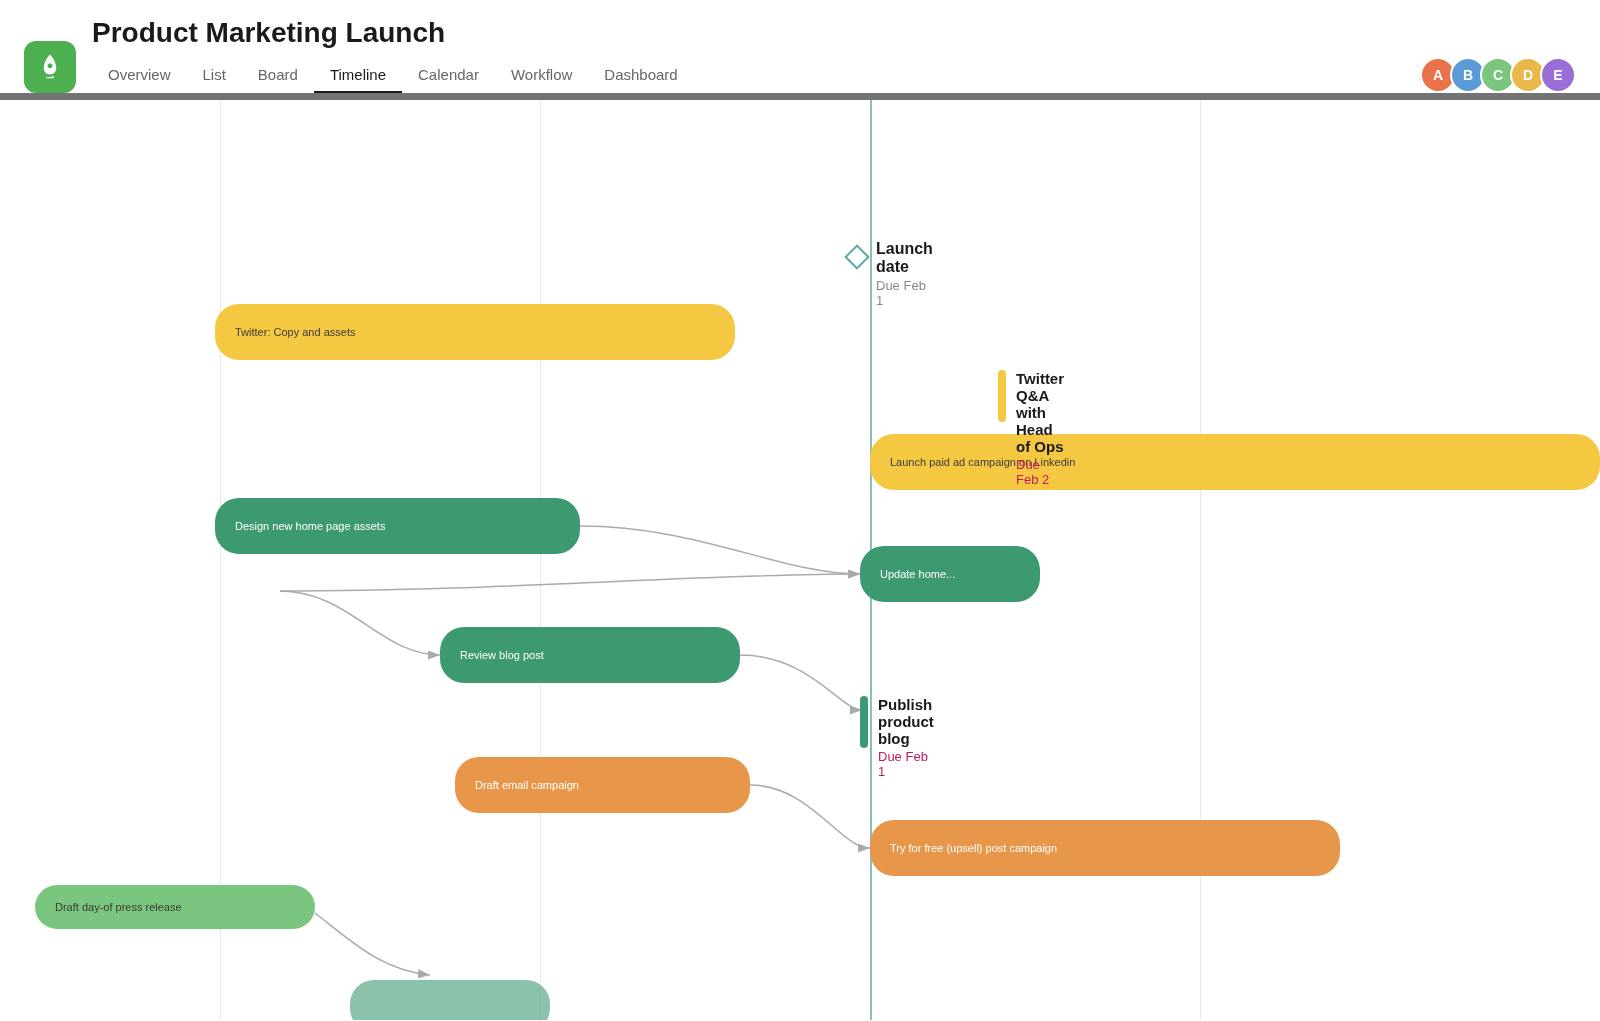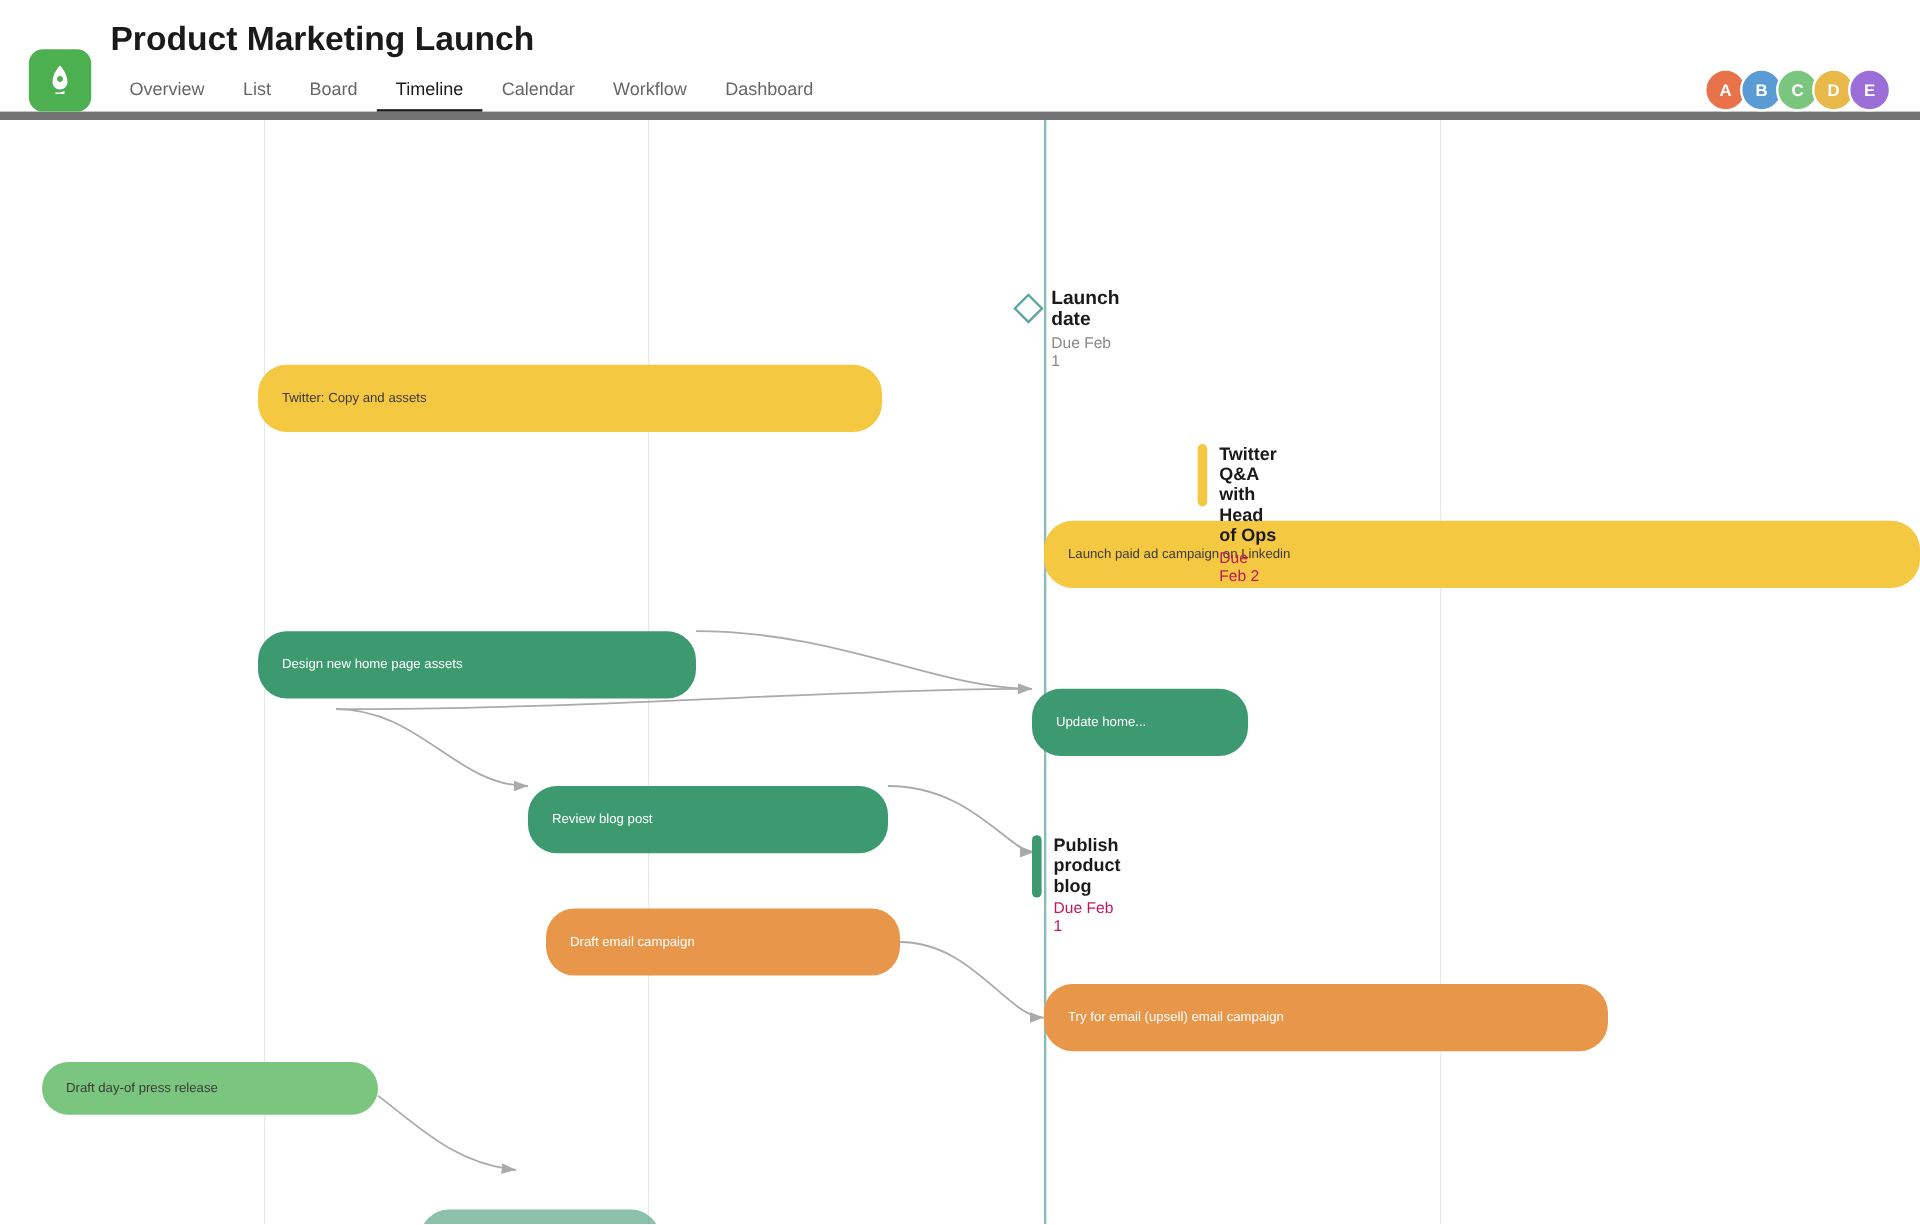--- a/index.html
+++ b/index.html
@@ -35,21 +35,21 @@
       align-items: center;
       padding: 0 20px;
       font-size: 11px;
       font-weight: 500;
       color: white;
       cursor: pointer;
       z-index: 2;
       white-space: nowrap;
     }
     .task-bar.yellow { background: #F5C842; color: #3a3a3a; }
-    .task-bar.green { background: #3D9970; color: white; margin-top: 28px; }
+    .task-bar.green { background: #3D9970; color: white; }
     .task-bar.orange { background: #E8974A; color: white; }
     .task-bar.light-green { background: #7BC67E; color: #3a3a3a; }
 
     
     .milestone { position: absolute; z-index: 3; }
     .milestone-diamond { width: 18px; height: 18px; background: transparent; border: 2px solid #5ca8a0; transform: rotate(45deg); }
     .milestone-label { position: absolute; left: 28px; top: -8px; }
     .milestone-title { font-size: 16px; font-weight: 600; color: #1a1a1a; }
     .milestone-due { font-size: 13px; color: #888; margin-top: 2px; }
 
@@ -144,21 +144,21 @@
 
   <div class="task-bar green" style="left:440px;top:527px;width:300px;height:56px;">
     <span>Review blog post</span>
   </div>
 
   <div class="task-bar orange" style="left:455px;top:657px;width:295px;height:56px;">
     <span>Draft email campaign</span>
   </div>
 
   <div class="task-bar orange" style="left:870px;top:720px;width:470px;height:56px;">
-    <span>Try for email (upsell) email campaign</span>
+    <span>Try for free (upsell) post campaign</span>
   </div>
 
   <div class="task-bar light-green" style="left:35px;top:785px;width:280px;height:44px;">
     <span>Draft day-of press release</span>
   </div>
 
   <div class="milestone" style="left:848px;top:148px;">
     <div class="milestone-diamond"></div>
     <div class="milestone-label">
       <div class="milestone-title">Launch date</div>

